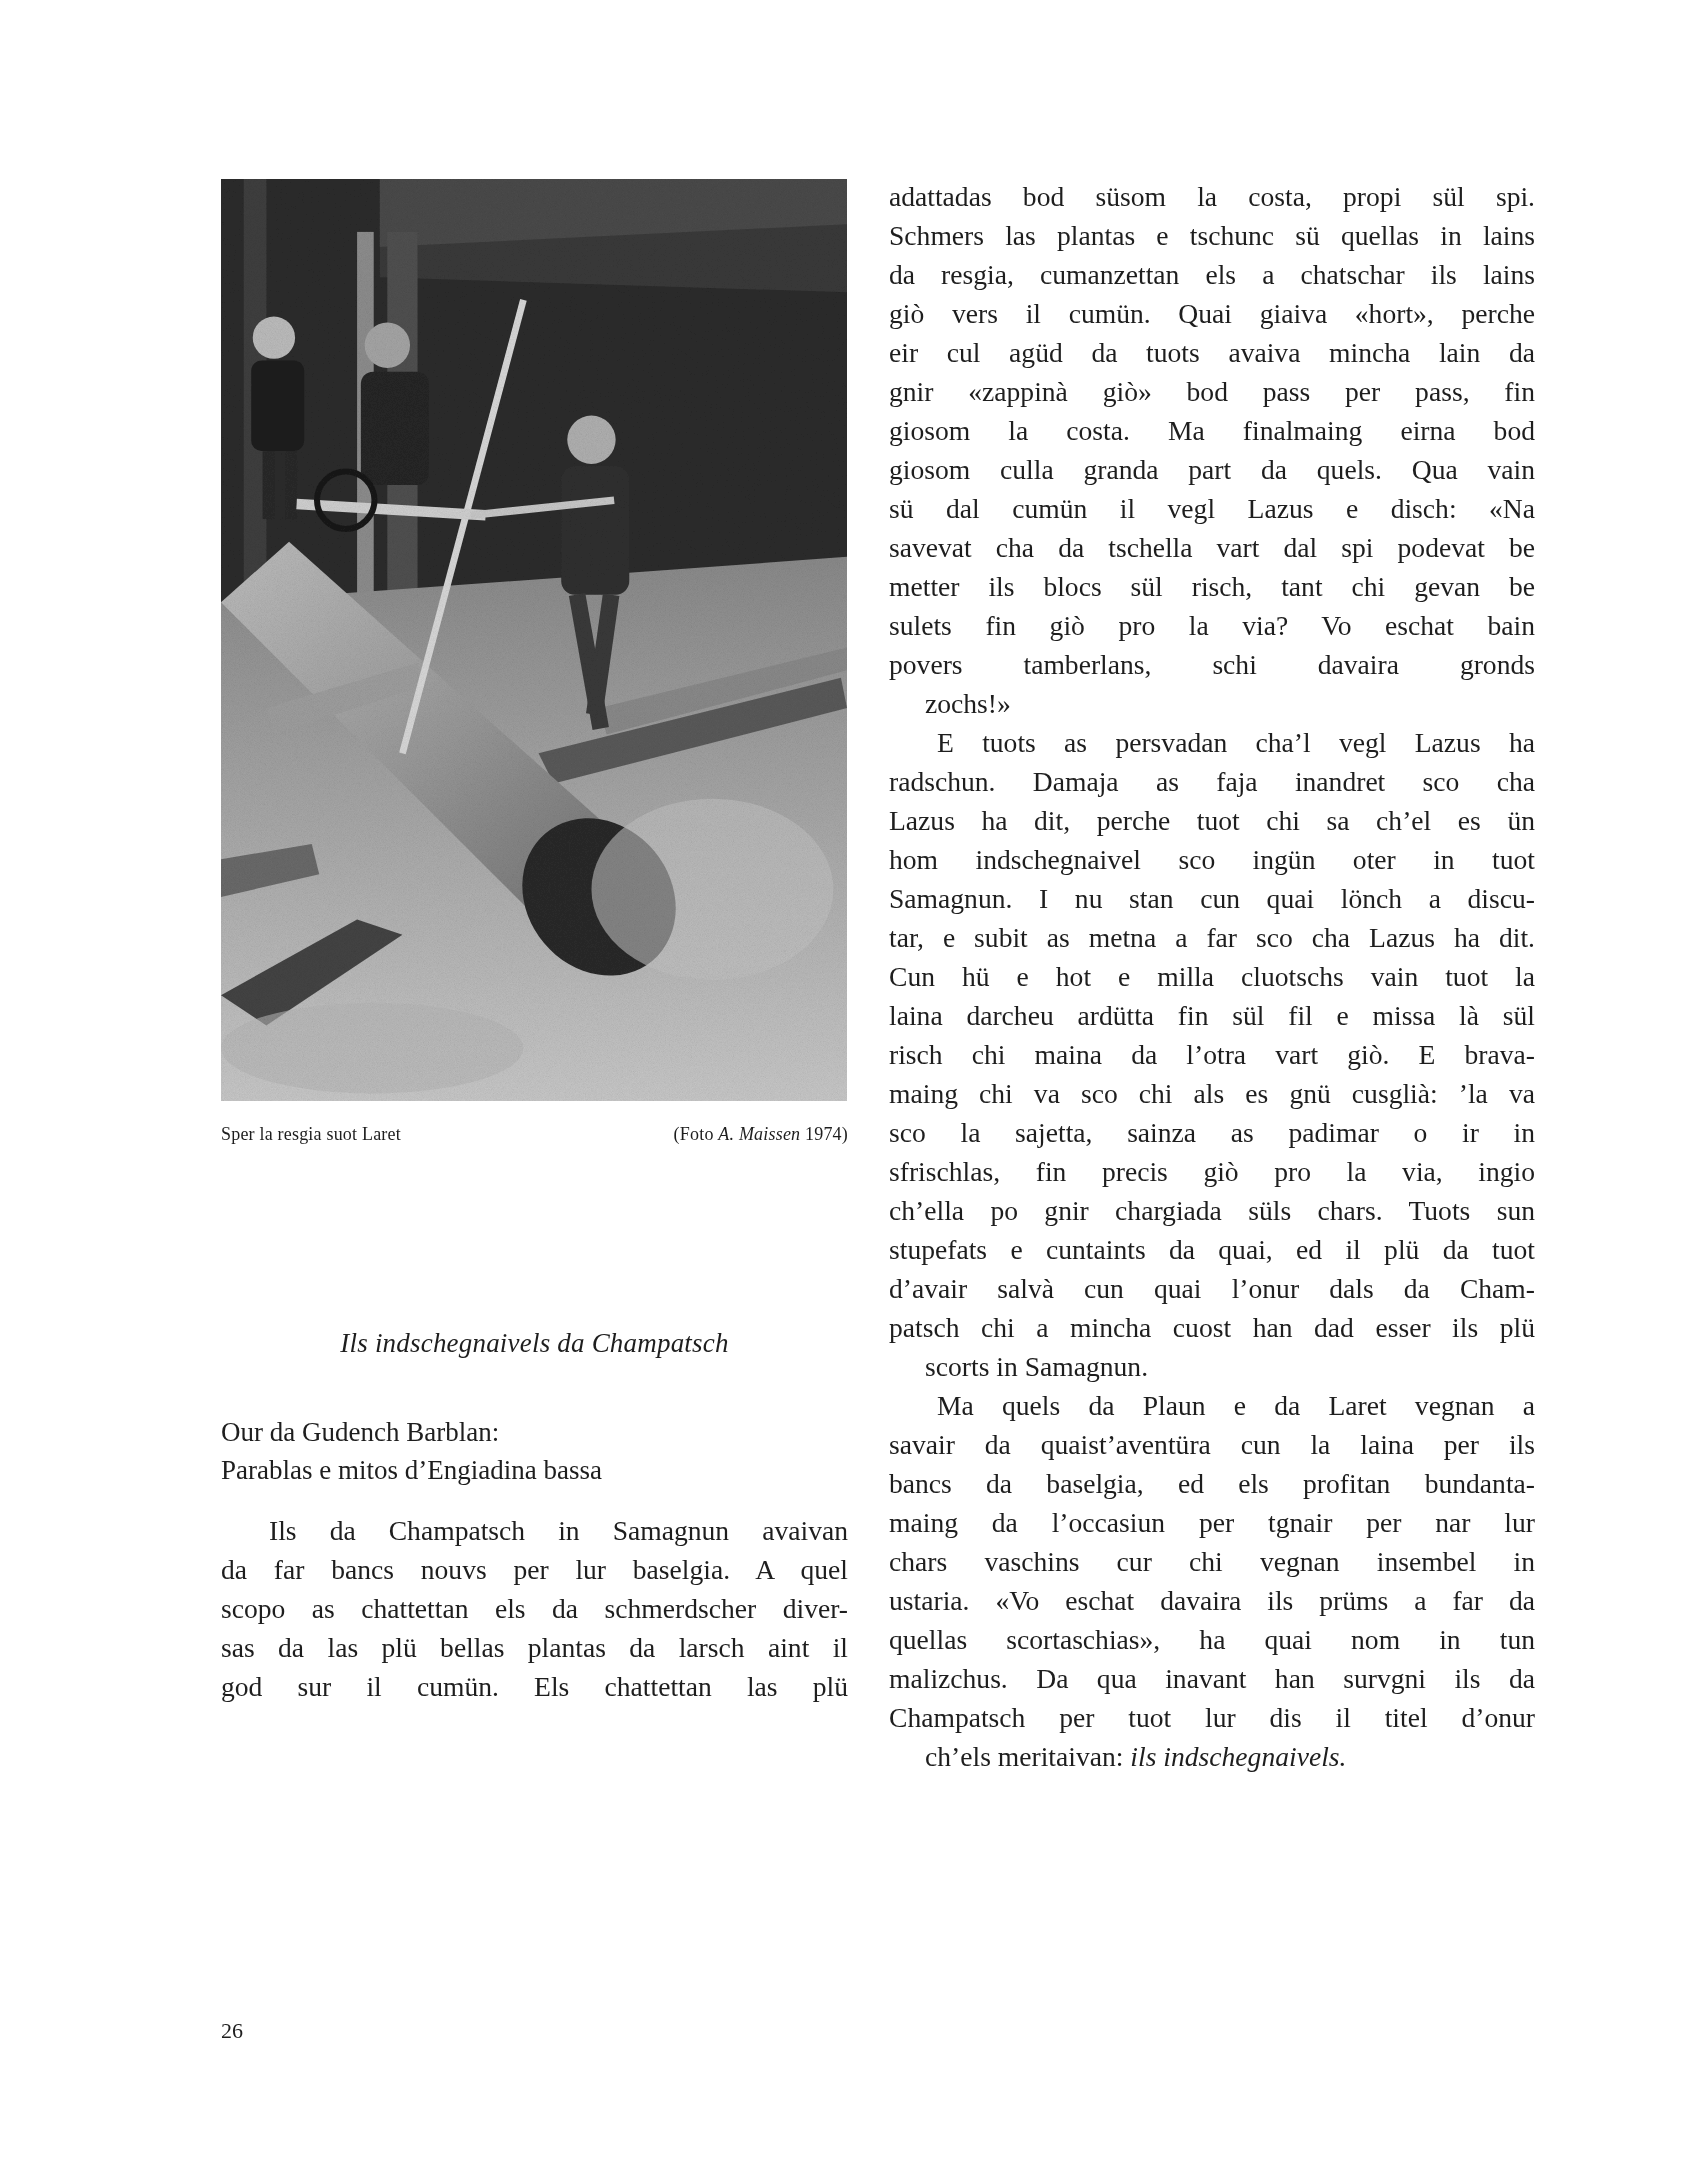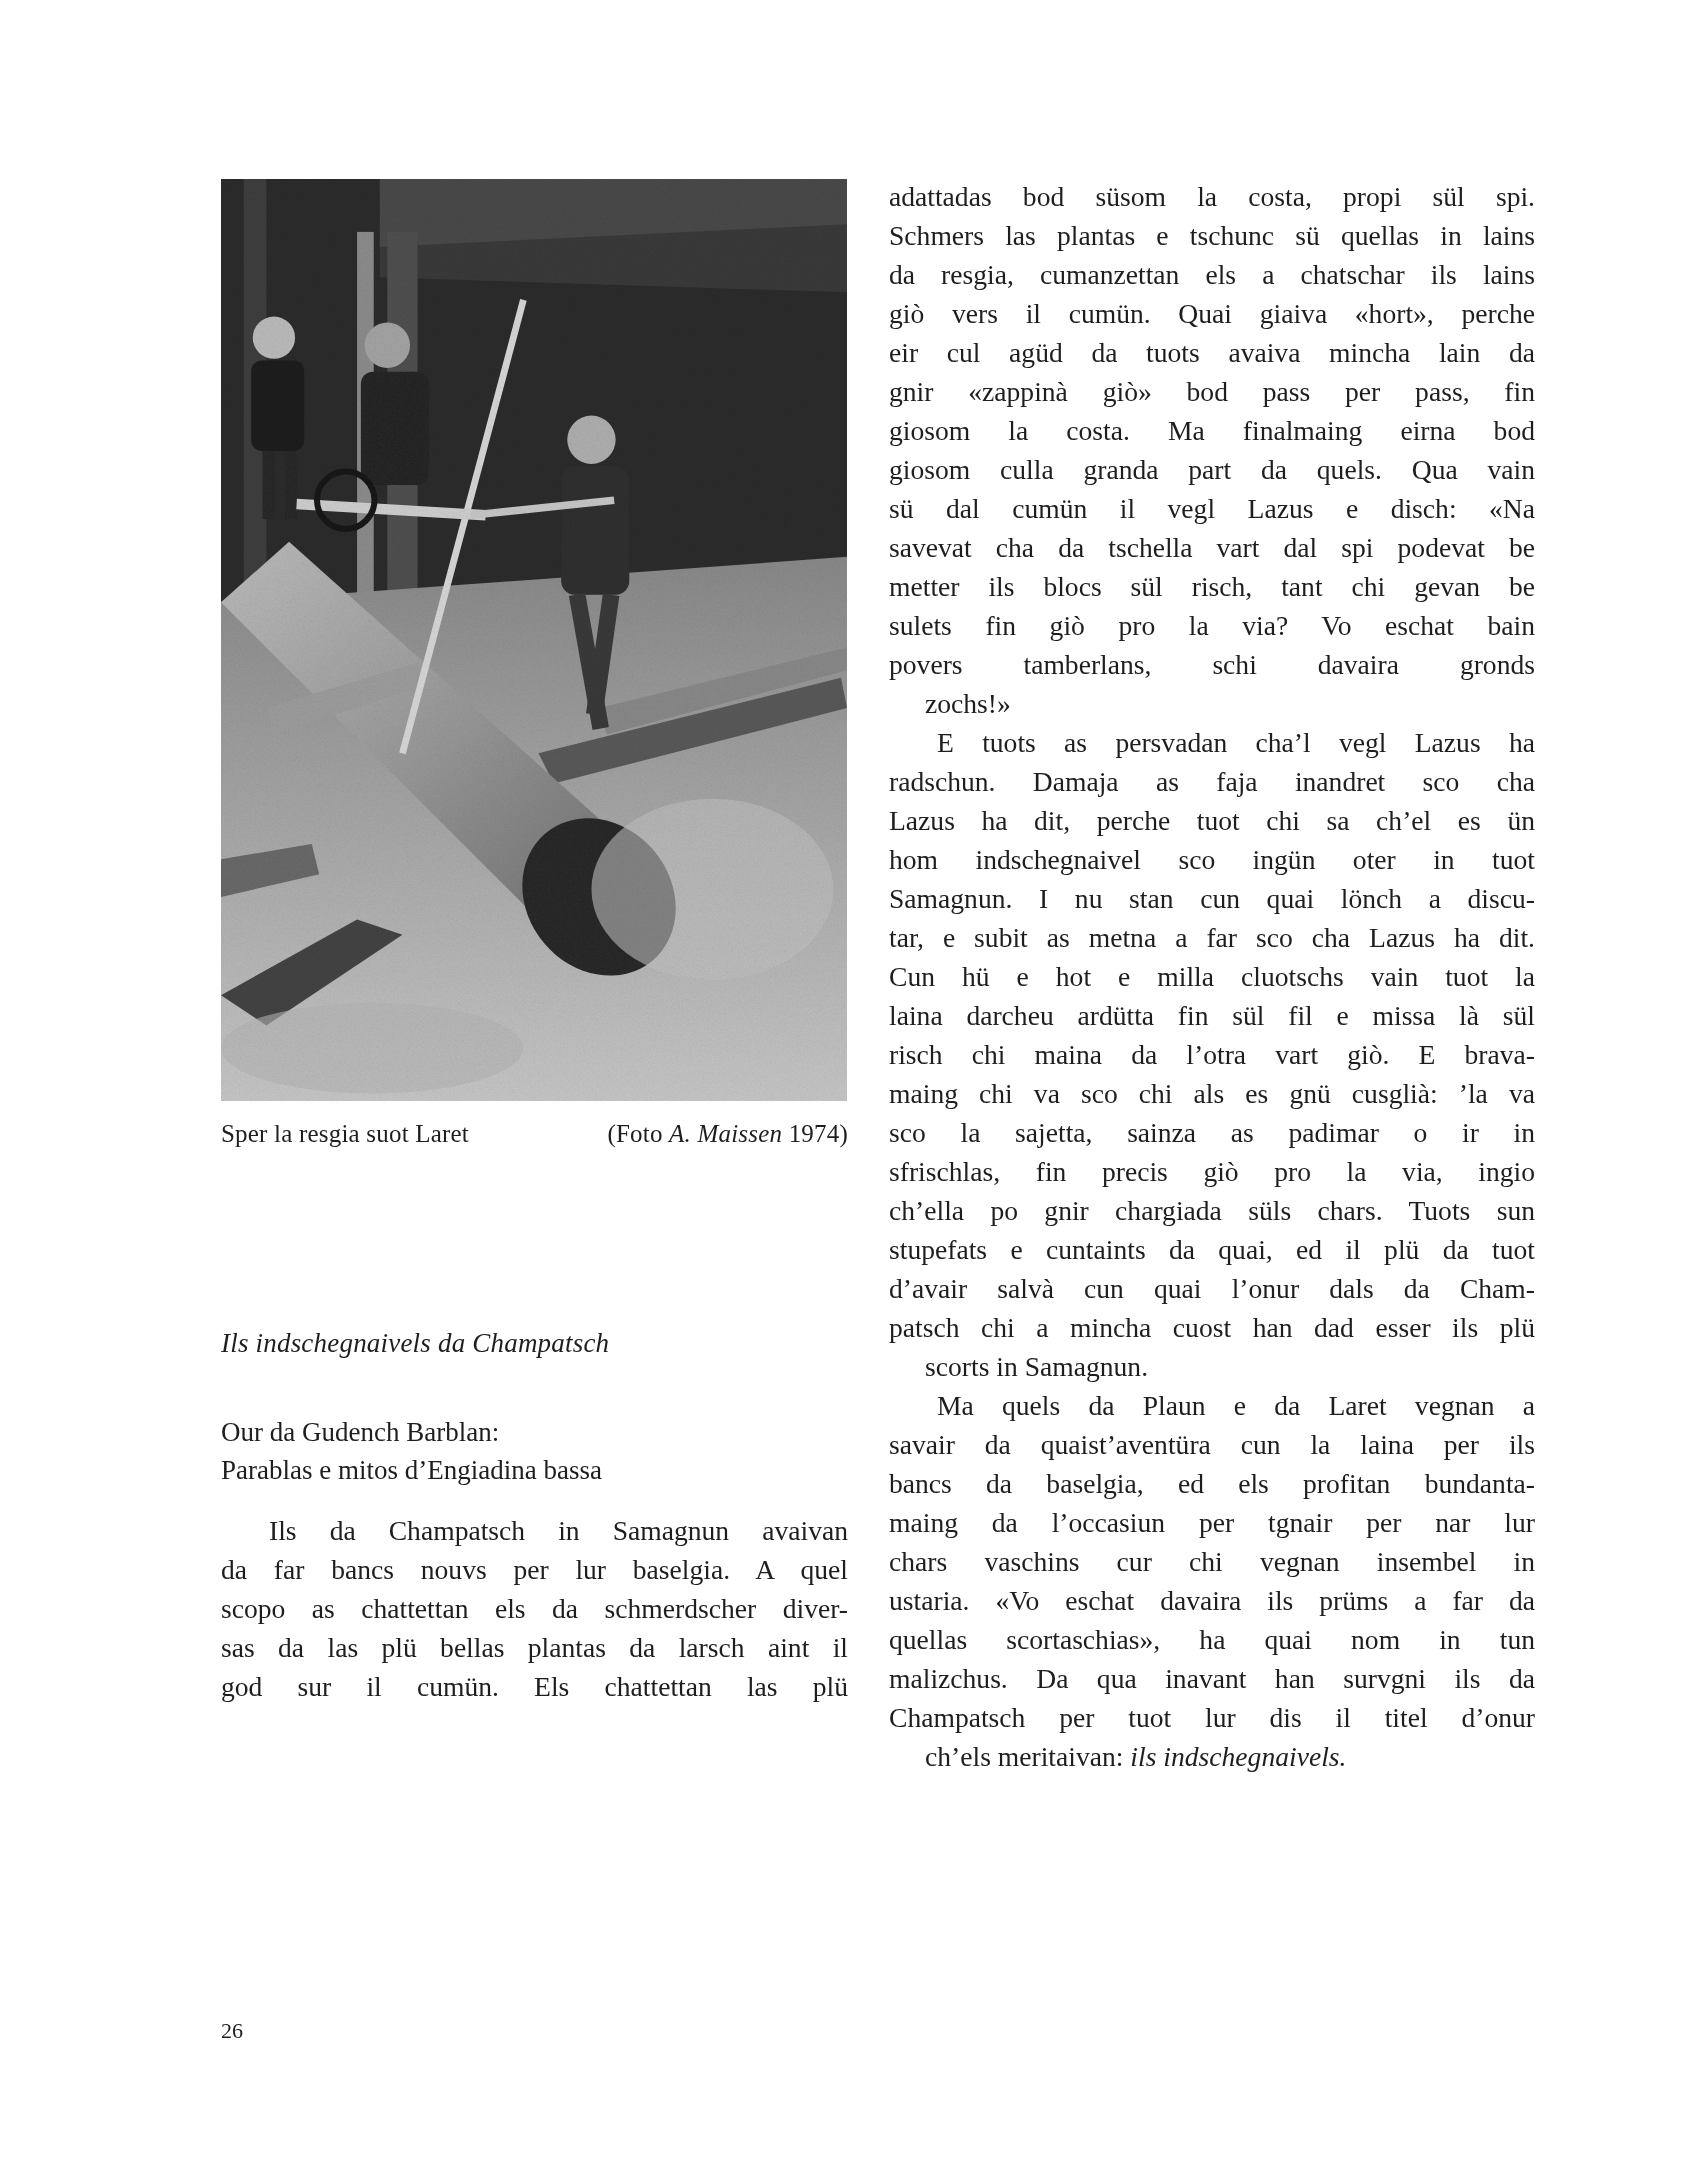--- a/index.html
+++ b/index.html
@@ -32,35 +32,35 @@
       overflow: hidden;
       background: #6a6a6a;
     }
     .photo svg { display: block; width: 100%; height: 100%; }
 
     .caption {
       position: absolute;
       left: 221px;
       top: 1115px;
       width: 627px;
-      font-size: 25px;
+      font-size: 18px;
       line-height: 38px;
       display: flex;
       justify-content: space-between;
       white-space: nowrap;
       letter-spacing: 0.2px;
     }
     .caption i { font-style: italic; }
 
     .story-title {
       position: absolute;
       left: 221px;
       top: 1324px;
       width: 627px;
-      text-align: left;
+      text-align: center;
       font-style: italic;
       font-size: 27px;
       line-height: 38px;
       letter-spacing: 0.2px;
     }
     .source {
       position: absolute;
       left: 221px;
       top: 1413px;
       width: 627px;

